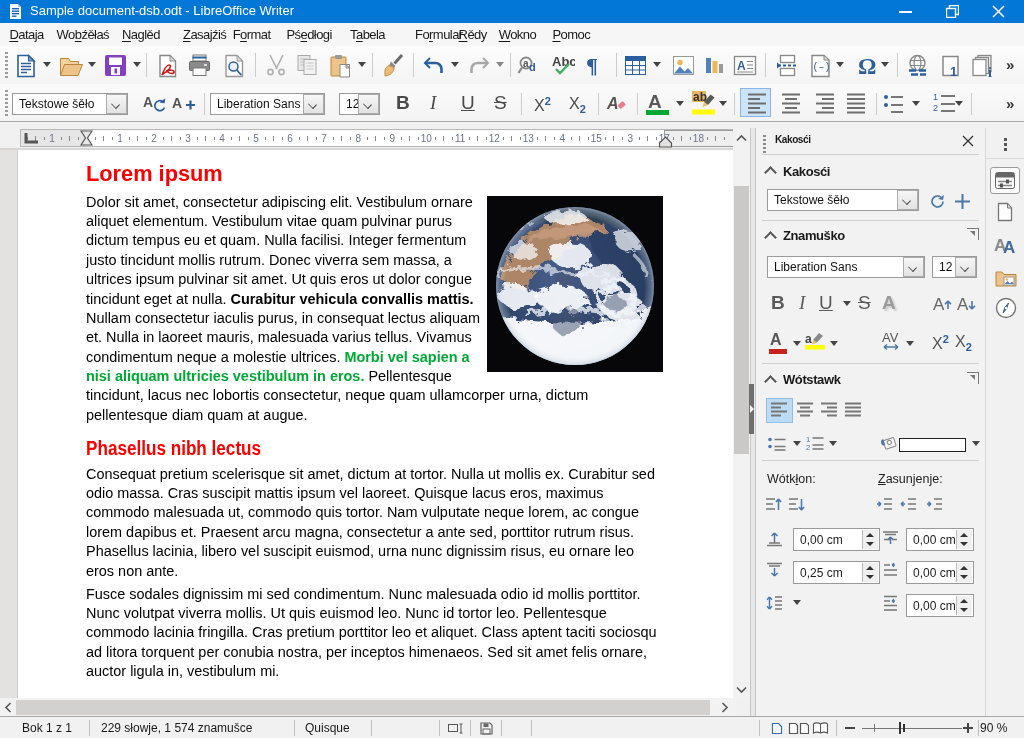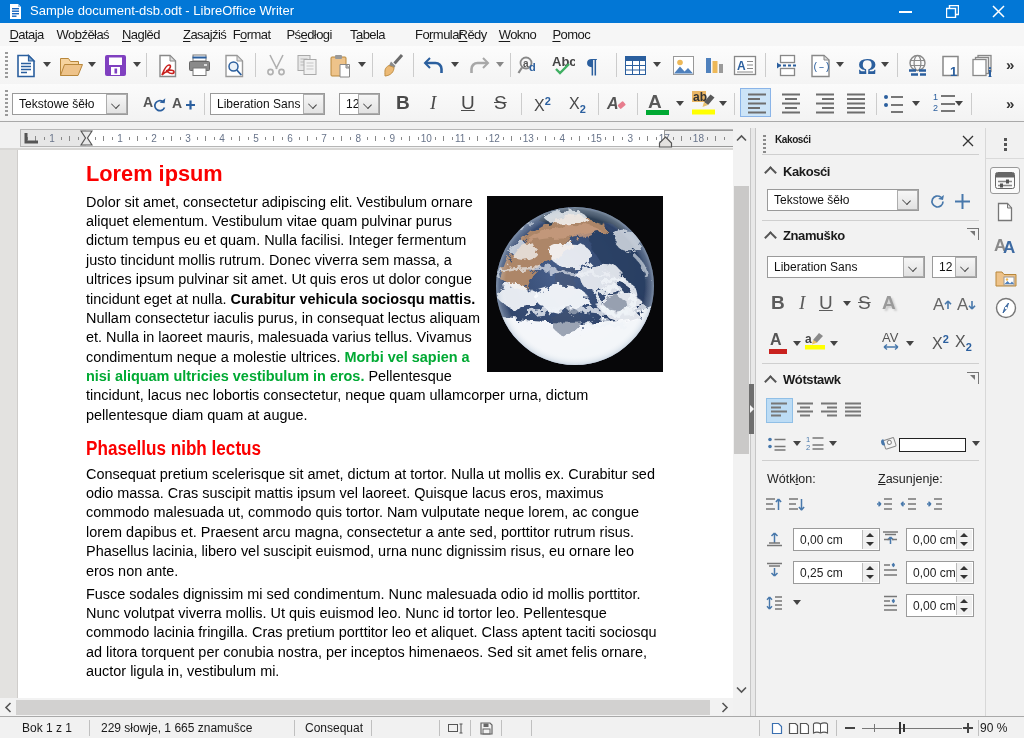--- a/index.html
+++ b/index.html
@@ -434,21 +434,21 @@
 
 <div class="abs" id="docarea">
   <div id="page"></div>
   <div class="abs" style="left:0;top:0;width:733px;height:2px;background:#d8d7d5"></div>
   <div class="doc" style="left:86px;top:12.3px;font-size:22.8px;line-height:26px;font-weight:bold;color:#fb0000;transform:scaleX(.955);transform-origin:0 0">Lorem ipsum</div>
   <div class="doc" id="p1" style="left:86px;top:44.7px">Dolor sit amet, consectetur adipiscing elit. Vestibulum ornare
 aliquet elementum. Vestibulum vitae quam pulvinar purus
 dictum tempus eu et quam. Nulla facilisi. Integer fermentum
 justo tincidunt mollis rutrum. Donec viverra sem massa, a
 ultrices ipsum pulvinar sit amet. Ut quis eros ut dolor congue
-tincidunt eget at nulla. <b>Curabitur vehicula sociosqu mattis.</b>
+tincidunt eget at nulla. <b>Curabitur vehicula convallis mattis.</b>
 Nullam consectetur iaculis purus, in consequat lectus aliquam
 et. Nulla in laoreet mauris, malesuada varius tellus. Vivamus
 condimentum neque a molestie ultrices. <b style="color:#00a933">Morbi vel sapien a
 nisi aliquam ultricies vestibulum in eros.</b> Pellentesque
 tincidunt, lacus nec lobortis consectetur, neque quam ullamcorper urna, dictum
 pellentesque diam quam at augue.</div>
   <div class="doc" style="left:86px;top:287.6px;font-size:19.5px;line-height:24px;font-weight:bold;color:#fb0000;transform:scaleX(.878);transform-origin:0 0">Phasellus nibh lectus</div>
   <div class="doc" id="p3" style="left:86px;top:436.6px">Fusce sodales dignissim mi sed condimentum. Nunc malesuada odio id mollis porttitor.
 Nunc volutpat viverra mollis. Ut quis euismod leo. Nunc id tortor leo. Pellentesque
 commodo lacinia fringilla. Cras pretium porttitor leo et aliquet. Class aptent taciti sociosqu
@@ -777,23 +777,23 @@
 <svg class="abs" style="left:9px;top:169px" width="22" height="22" viewBox="0 0 22 22">
       <circle cx="11" cy="11" r="9.5" fill="#fff" stroke="#777" stroke-width="1.4"></circle>
       <path d="M13.5 6l-1.8 5.6L8 16l1.8-5.6z" fill="#3d6aa2" stroke="#3d6aa2"></path>
       <circle cx="11" cy="11" r="1.2" fill="#fff"></circle>
     </svg>
 </div>
 
 <div class="abs" id="statusbar">
   <span class="sbtxt" style="left:22px">Bok 1 z 1</span>
   <div class="ssep" style="left:89px"></div>
-  <span class="sbtxt" style="left:101px">229 słowje, 1 665 znamušce</span>
+  <span class="sbtxt" style="left:101px">229 słowje, 1 574 znamušce</span>
   <div class="ssep" style="left:294px"></div>
-  <span class="sbtxt" style="left:305px">Consequat</span>
+  <span class="sbtxt" style="left:305px">Quisque</span>
   <div class="ssep" style="left:371px"></div>
   <div class="ssep" style="left:439px"></div>
   <svg class="abs" style="left:448px;top:6px" width="16" height="11">
       <rect x="0.5" y="1.5" width="9" height="7" fill="none" stroke="#555"></rect>
       <path d="M13 1v9M11.5 1h3M11.5 10h3" stroke="#555"></path>
     </svg>
   <div class="ssep" style="left:470px"></div>
   <svg class="abs" style="left:480px;top:5px" width="13" height="13" viewBox="0 0 13 13">
       <path d="M1 1h9l2 2v9H1z" fill="none" stroke="#666" stroke-width="1.2"></path>
       <rect x="3.5" y="1.5" width="5" height="3.5" fill="#666"></rect>

